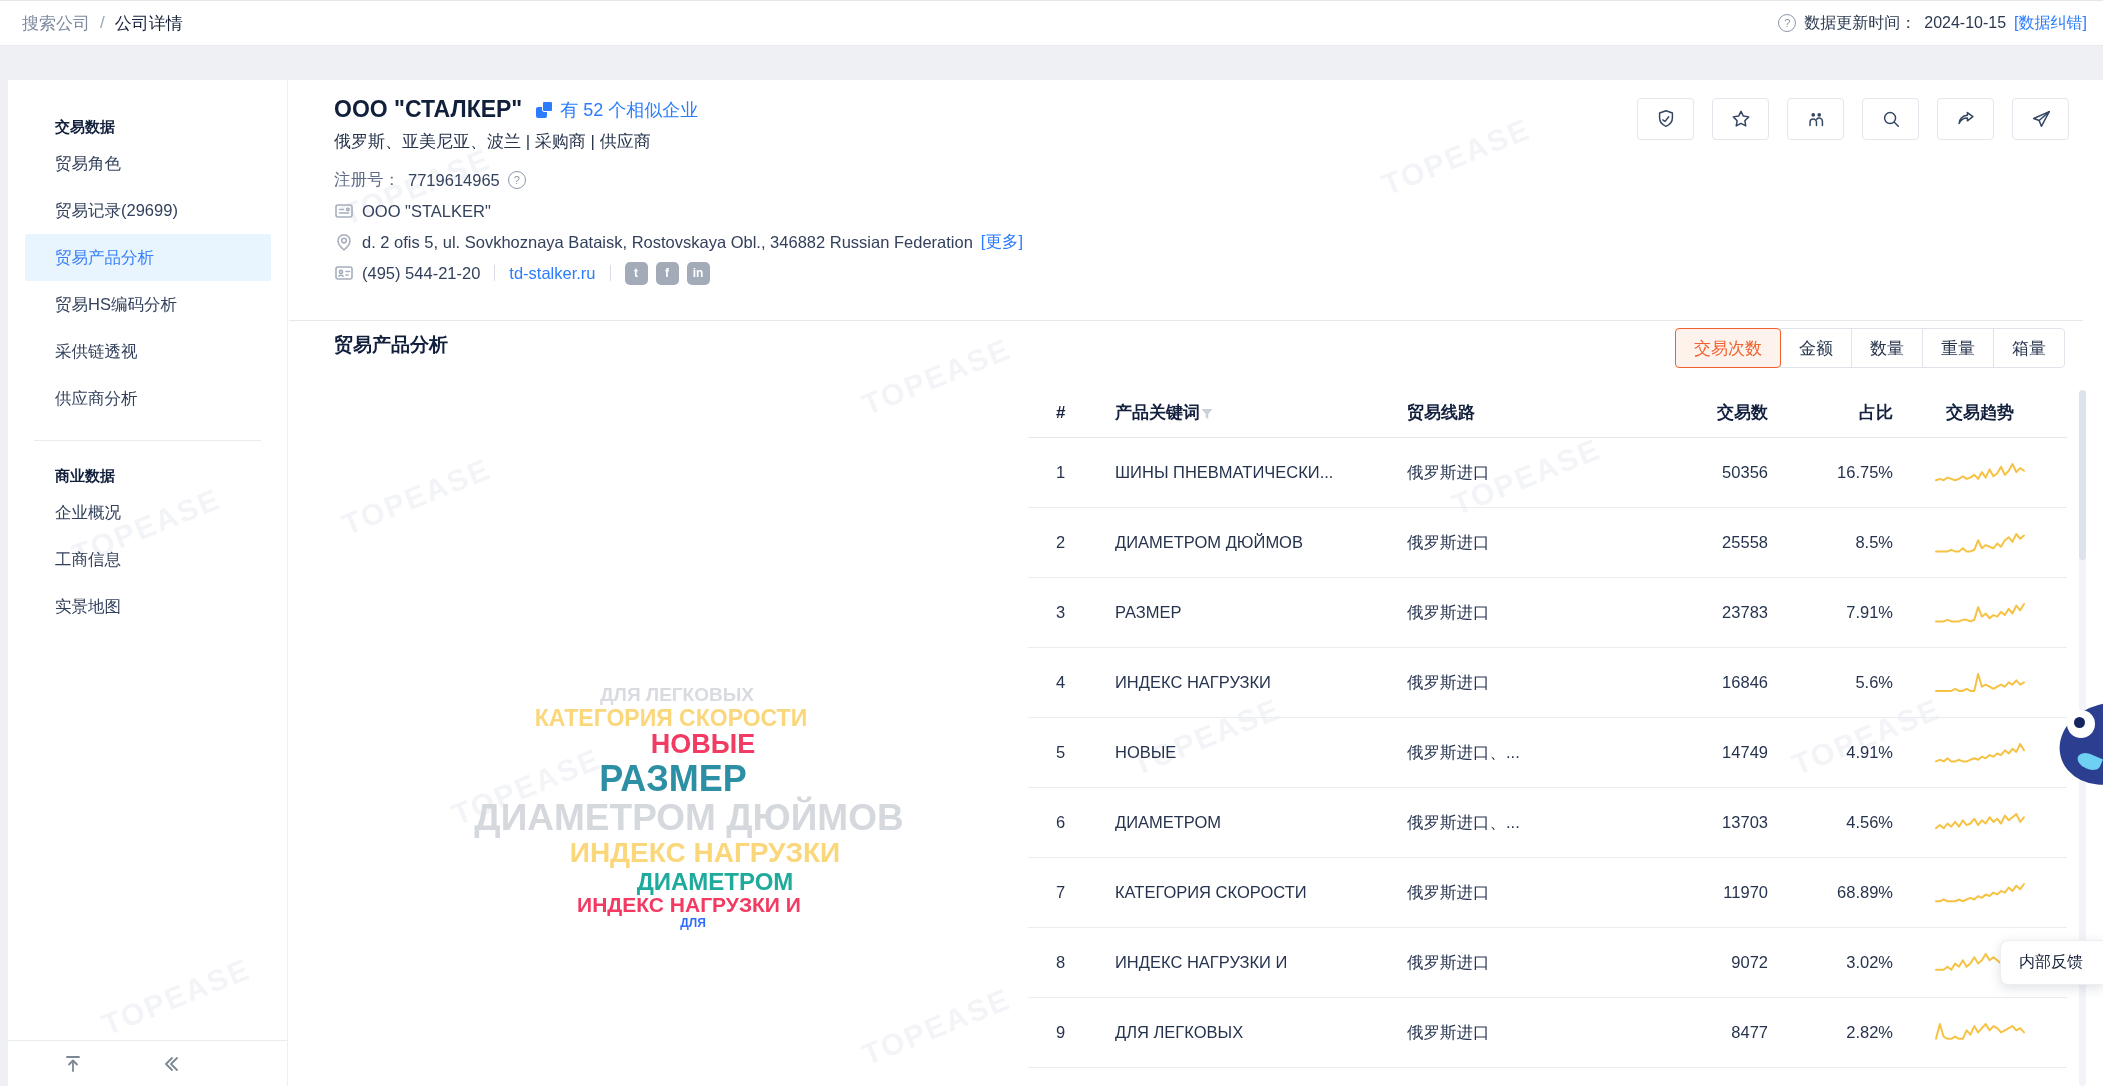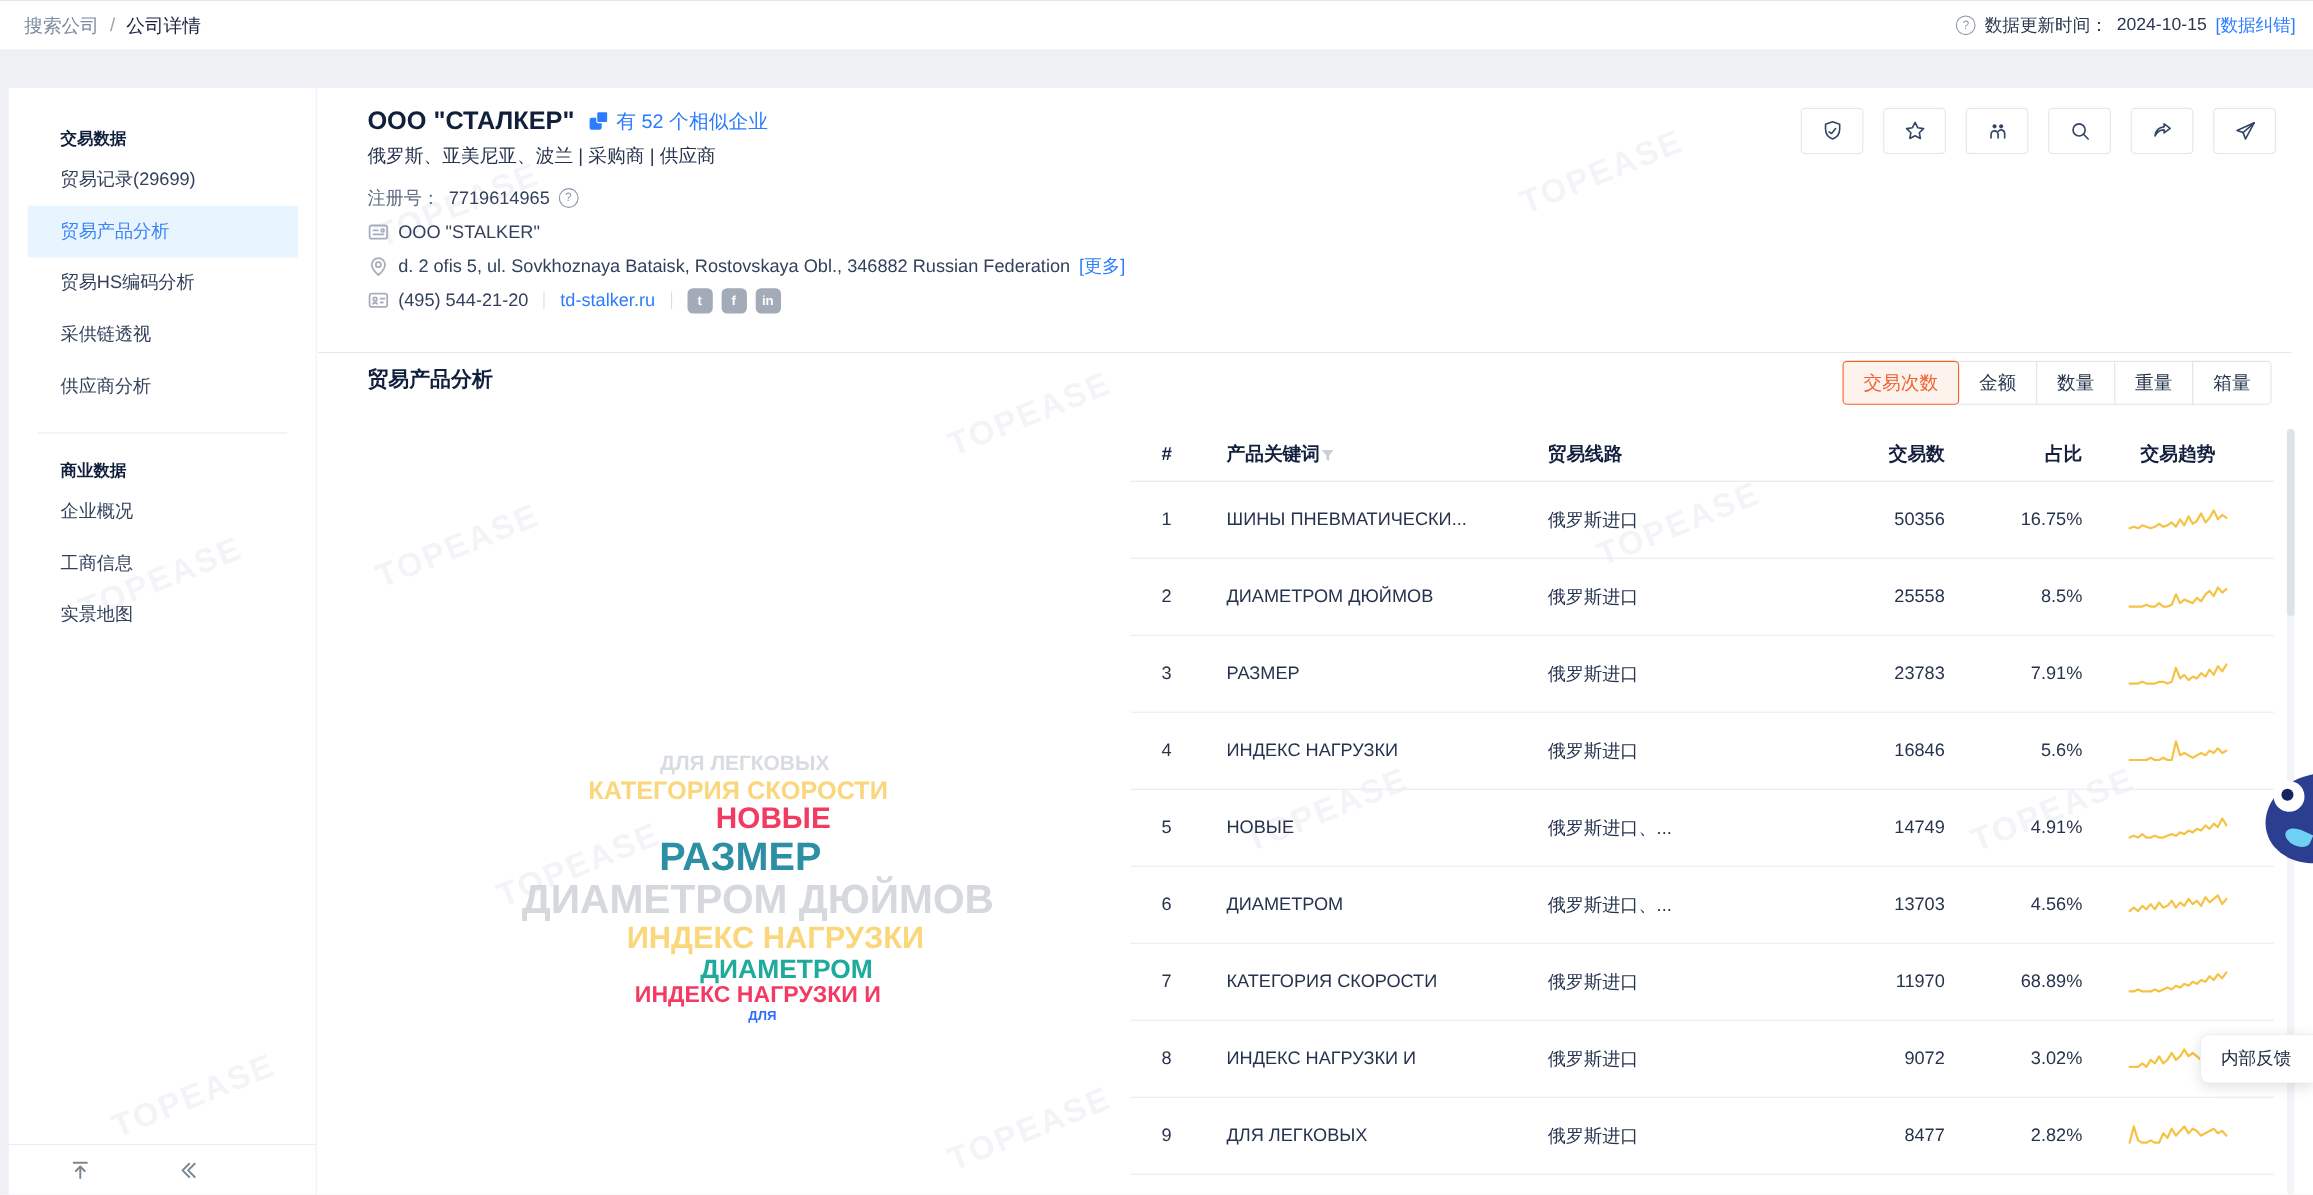--- a/index.html
+++ b/index.html
@@ -138,20 +138,21 @@
   <span class="wm" style="left:1440px; top:380px">TOPEASE</span>
   <span class="wm" style="left:60px; top:430px">TOPEASE</span>
   <span class="wm" style="left:440px; top:690px">TOPEASE</span>
   <span class="wm" style="left:1120px; top:640px">TOPEASE</span>
   <span class="wm" style="left:1780px; top:640px">TOPEASE</span>
   <span class="wm" style="left:90px; top:900px">TOPEASE</span>
   <span class="wm" style="left:850px; top:930px">TOPEASE</span>
 
   <aside class="sidebar">
     <div class="side-head">交易数据</div>
+    <div class="side-item">贸易角色</div>
     <div class="side-item">贸易记录(29699)</div>
     <div class="side-item active">贸易产品分析</div>
     <div class="side-item">贸易HS编码分析</div>
     <div class="side-item">采供链透视</div>
     <div class="side-item">供应商分析</div>
     <div class="side-div"></div>
     <div class="side-head" style="margin-top:22px">商业数据</div>
     <div class="side-item">企业概况</div>
     <div class="side-item">工商信息</div>
     <div class="side-item">实景地图</div>

